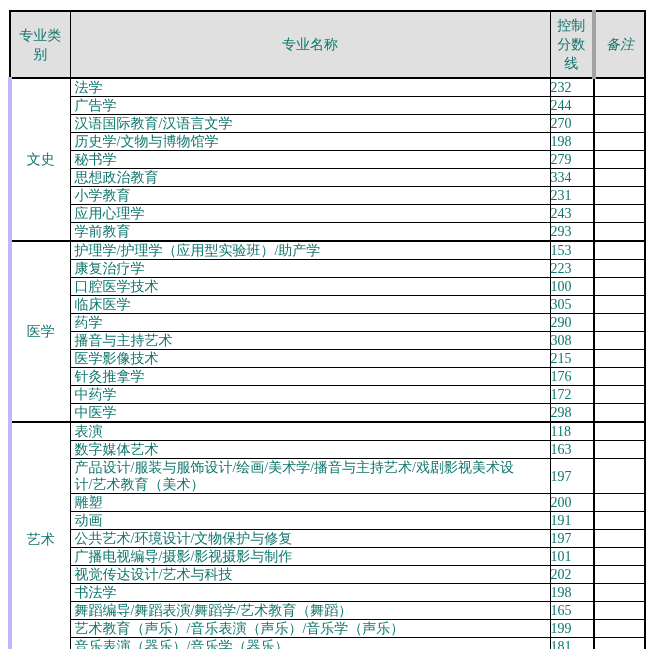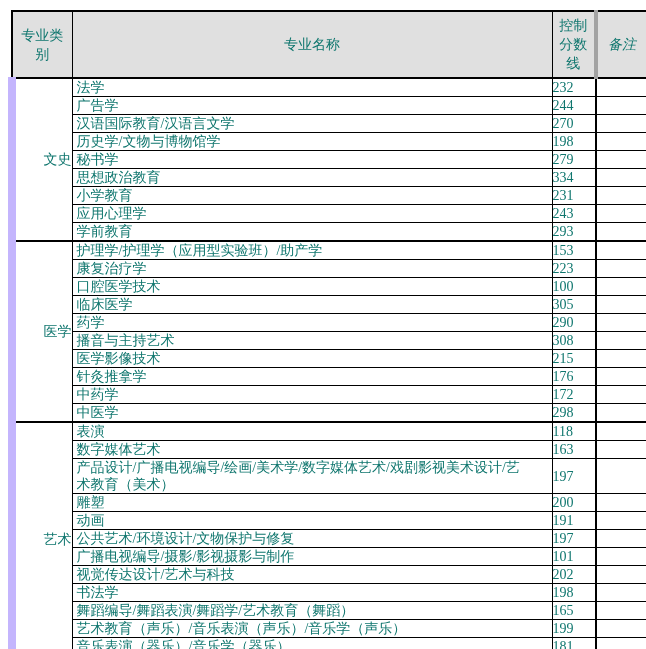--- a/index.html
+++ b/index.html
@@ -49,22 +49,22 @@
   td {
     border: 1px solid #000;
     font-size: 14px;
     line-height: 17px;
     height: 17px;
     padding: 0;
     vertical-align: middle;
     overflow: hidden;
   }
   td.cat {
-    text-align: right;
-    border-left: 8px solid #c4b5fd;
+    text-align: center;
+    border-left: 4px solid #c4b5fd;
   }
   td.name {
     text-align: left;
     padding: 0 24px 0 4px;
     word-break: break-all;
   }
   td.score {
     text-align: left;
     padding-right: 4px;
     border-right: 2px solid #000;
@@ -203,21 +203,21 @@
       <td class="name">表演</td>
       <td class="score">118</td>
       <td class="remark"></td>
     </tr>
     <tr>
       <td class="name">数字媒体艺术</td>
       <td class="score">163</td>
       <td class="remark"></td>
     </tr>
     <tr>
-      <td class="name">产品设计/广播电视编导/绘画/美术学/数字媒体艺术/戏剧影视美术设计/艺术教育（美术）</td>
+      <td class="name">产品设计/服装与服饰设计/绘画/美术学/播音与主持艺术/戏剧影视美术设计/艺术教育（美术）</td>
       <td class="score">197</td>
       <td class="remark"></td>
     </tr>
     <tr>
       <td class="name">雕塑</td>
       <td class="score">200</td>
       <td class="remark"></td>
     </tr>
     <tr>
       <td class="name">动画</td>

